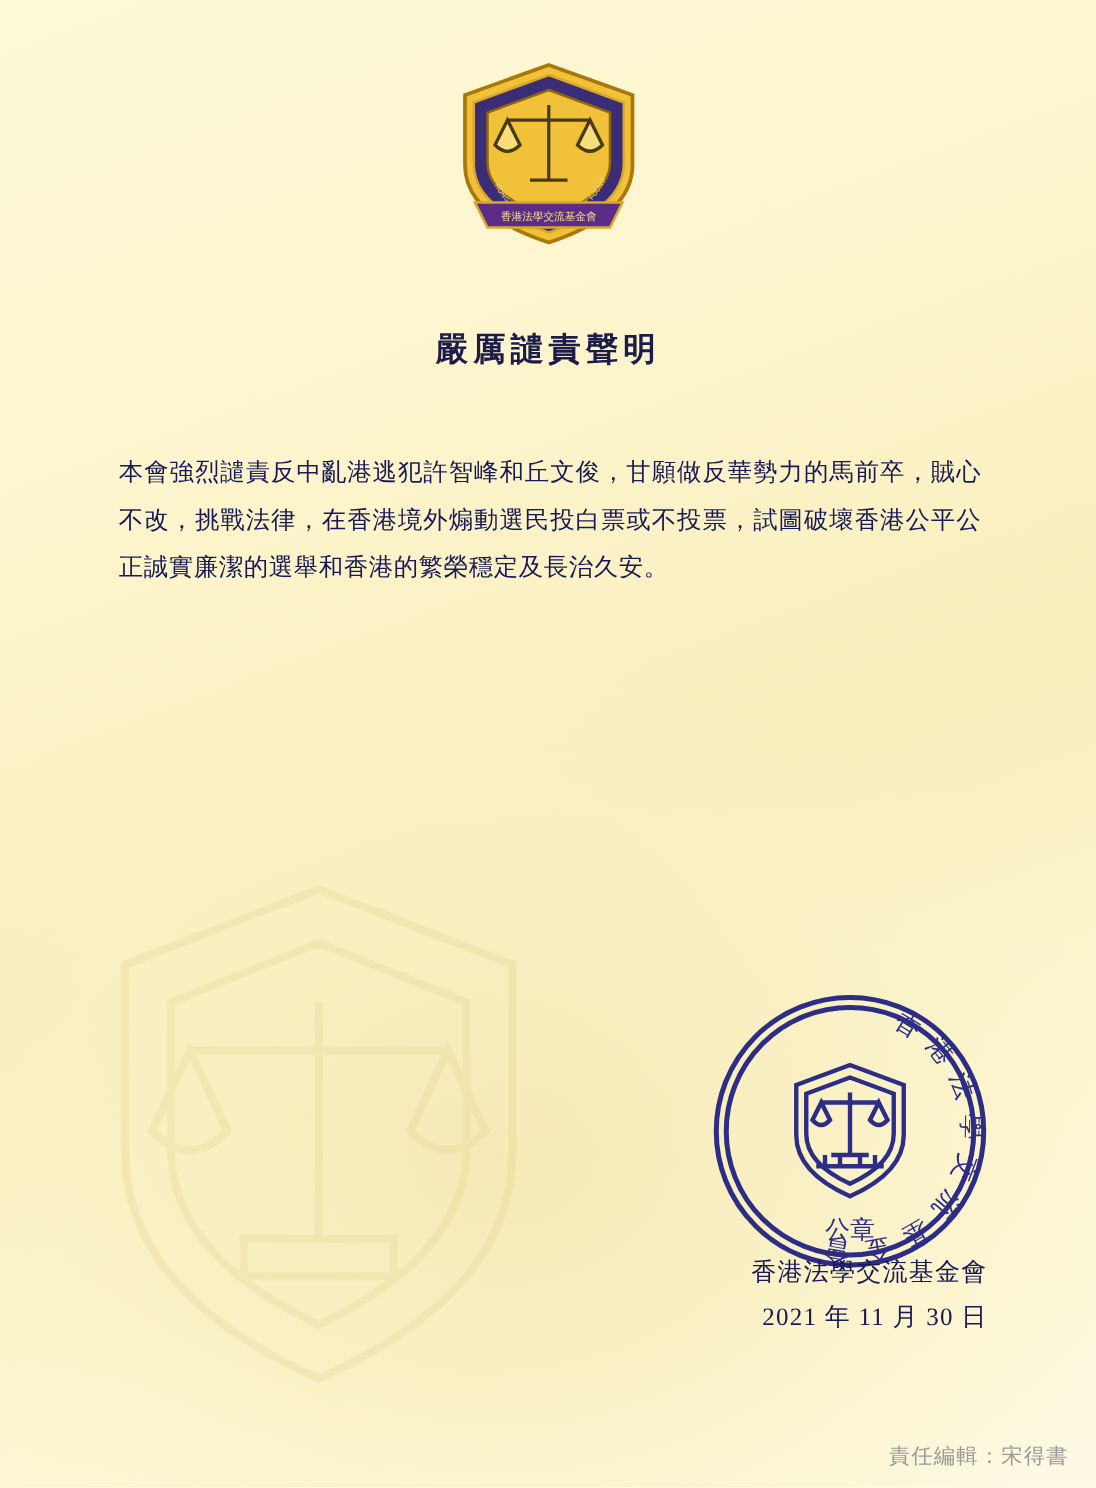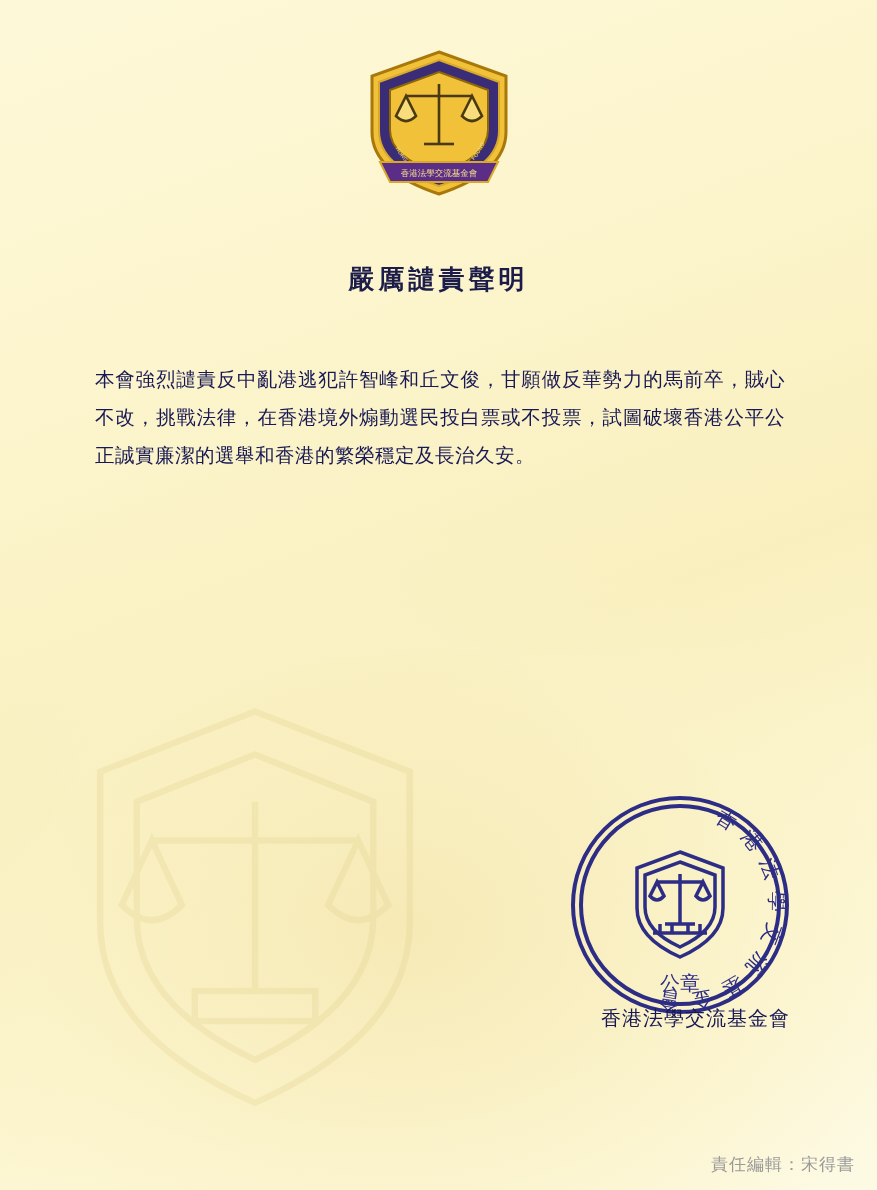--- a/index.html
+++ b/index.html
@@ -69,21 +69,21 @@
     width: 690px;
     color: #181854;
   }
   .para {
     font-size: 19.5px;
     line-height: 38px;
     text-align: justify;
     text-justify: inter-ideograph;
     letter-spacing: 0.5px;
     margin: 0 0 18px 0;
-    font-family: Liberation Sans, sans-serif;
+    font-family: Liberation Mono, monospace;
   }
 
   
   #seal {
     position: absolute;
     left: 565px;
     top: 790px;
     width: 230px;
     height: 230px;
   }
@@ -186,17 +186,18 @@
       <line x1="95" y1="134" x2="95" y2="143"></line>
       <line x1="107" y1="134" x2="107" y2="143"></line>
       <line x1="123" y1="134" x2="123" y2="143"></line>
       <line x1="135" y1="134" x2="135" y2="143"></line>
     </g>
     <text x="115" y="200" text-anchor="middle" font-size="20" fill="#2d2d86" font-family="'Liberation Serif',serif">公章</text>
   </svg>
 
   <div id="signature">
     <div>香港法學交流基金會</div>
+    <div>2021 年 11 月 30 日</div>
   </div>
 
   <div id="footer-credit">責任編輯：宋得書</div>
 
 </div>
 
 </body></html>

